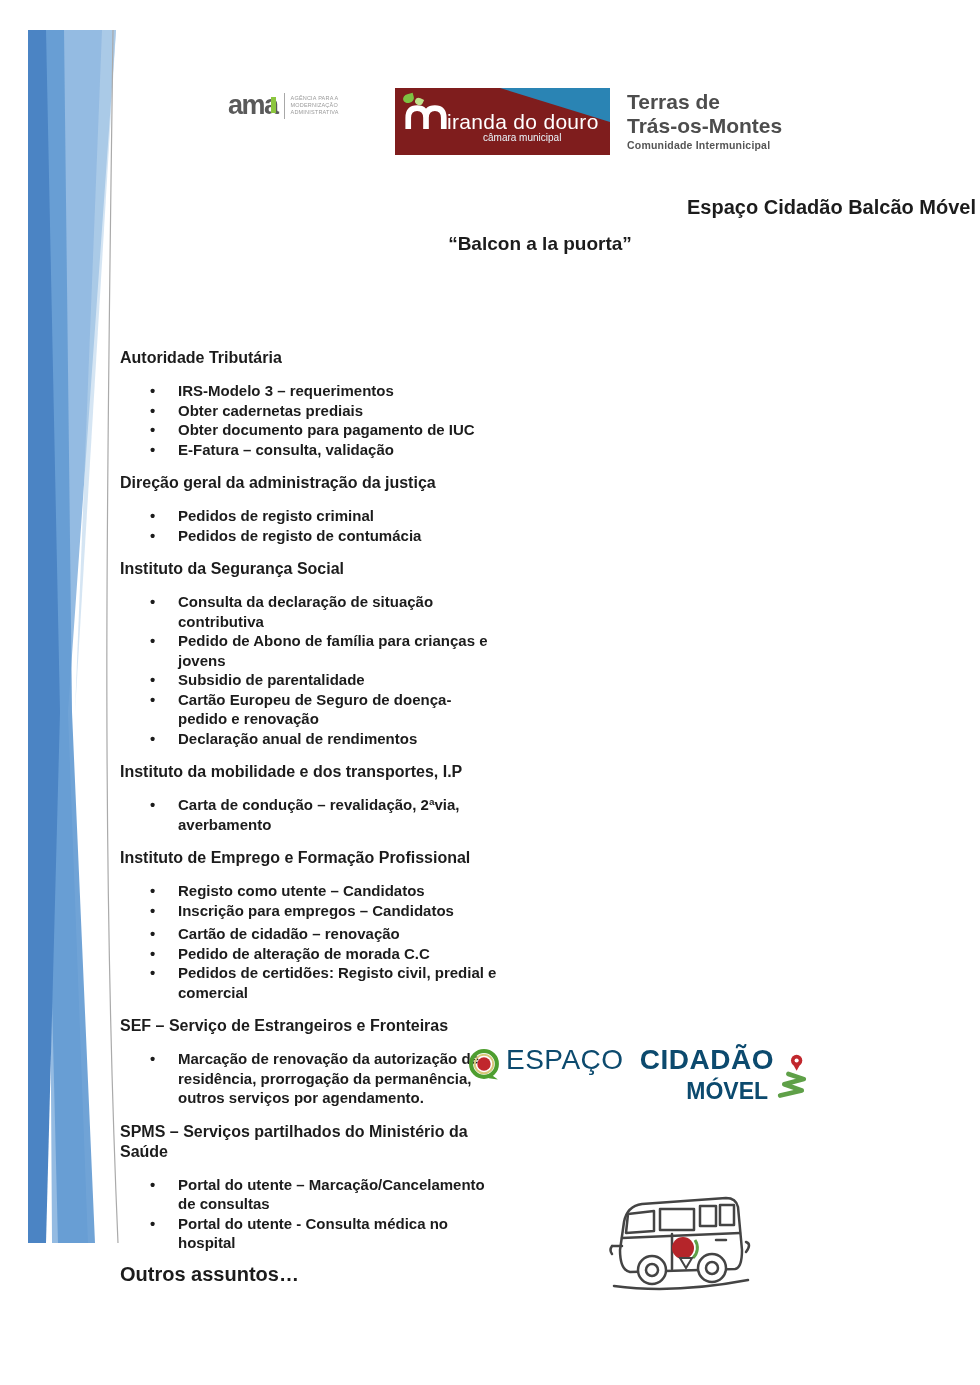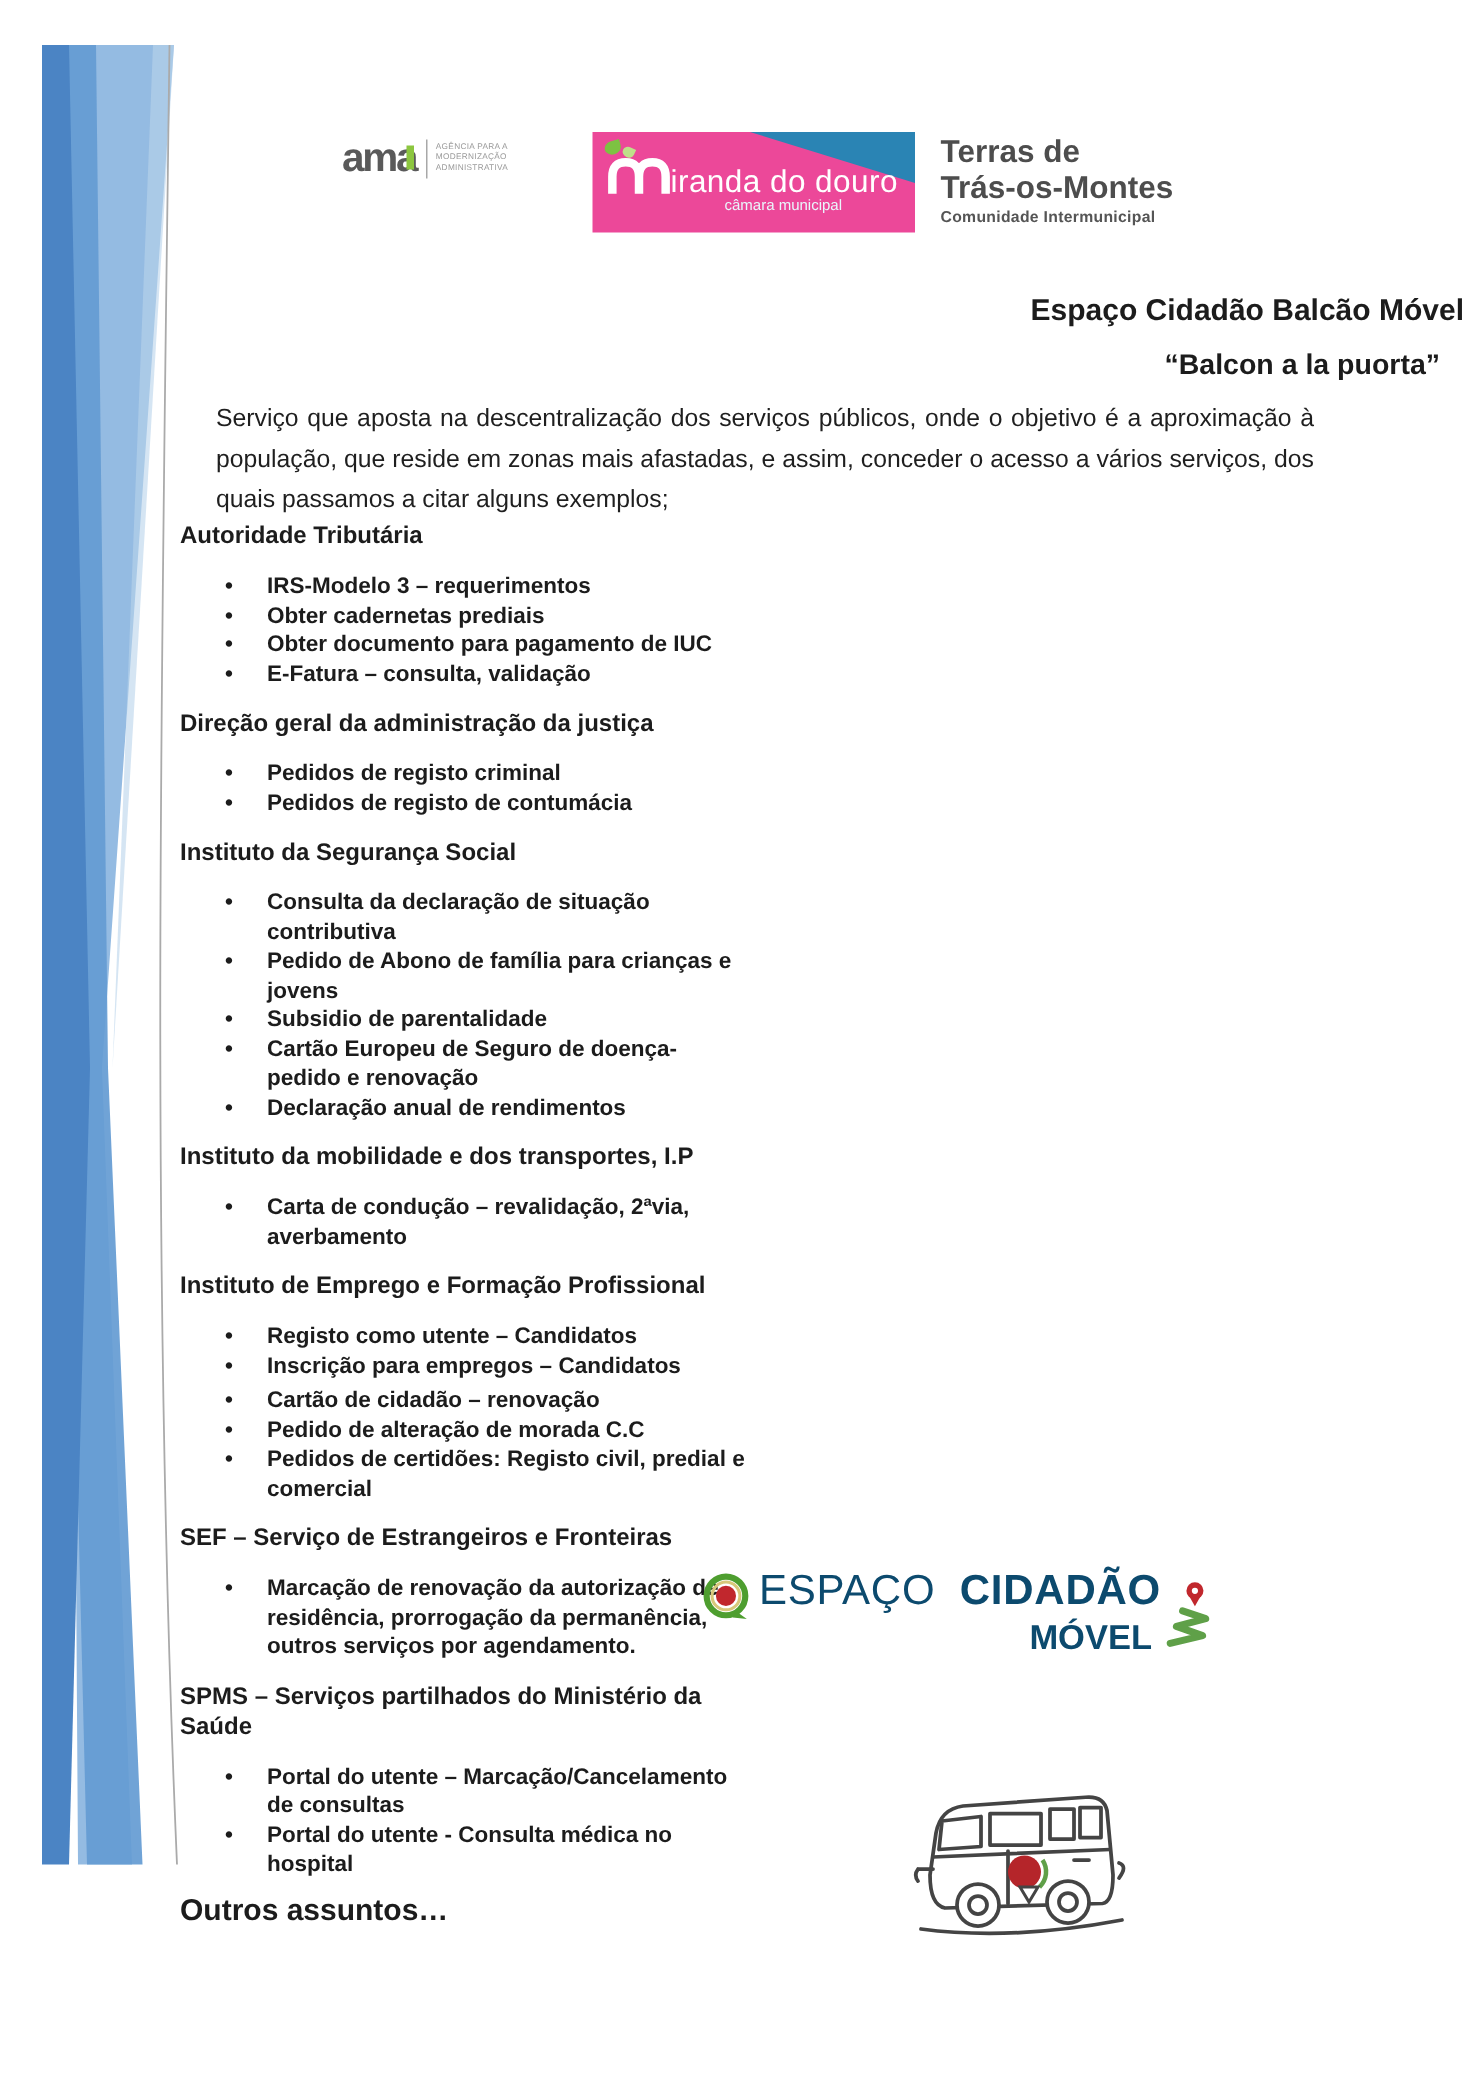--- a/index.html
+++ b/index.html
@@ -10,38 +10,38 @@
   }
   
   .swoosh{position:absolute;left:25px;top:28px;}
   
   .logos{position:absolute;left:0;top:0;width:980px;height:170px;}
   .ama{position:absolute;left:228px;top:92px;display:flex;align-items:center;}
   .ama-word{font-size:27px;font-weight:700;color:#5a5a5a;letter-spacing:-1.5px;line-height:1;}
   .ama-green{display:inline-block;width:5px;height:16px;background:#8cc63f;margin-left:-7px;margin-bottom:1px;}
   .ama-div{width:1px;height:26px;background:#a8a8a8;margin:0 6px 0 8px;}
   .ama-caption{font-size:5.5px;line-height:7px;color:#9a9a9a;white-space:pre-line;letter-spacing:.2px;}
-  .miranda{position:absolute;left:395px;top:88px;width:215px;height:67px;background:#ec4899;overflow:hidden;}
+  .miranda{position:absolute;left:395px;top:88px;width:215px;height:67px;background:#7f1d1d;overflow:hidden;}
   .miranda:after{content:"";position:absolute;right:0;top:0;width:110px;height:34px;
     background:#2a84b4;clip-path:polygon(100% 0,0 0,100% 100%);}
   .miranda-inner{position:absolute;left:10px;top:14px;display:flex;align-items:flex-end;z-index:2;}
   .miranda-title{color:#fff;font-size:21px;font-weight:400;letter-spacing:.3px;line-height:1;}
   .miranda-sub{position:absolute;left:88px;top:44px;color:#eaf6fc;font-size:10px;z-index:2;}
   .leaf{position:absolute;border-radius:60% 0 60% 60%;z-index:3;}
   .leaf1{left:8px;top:6px;width:11px;height:9px;background:#7dc242;transform:rotate(-15deg);}
   .leaf2{left:20px;top:10px;width:8px;height:7px;background:#bfe08a;transform:rotate(25deg);}
   .cim{position:absolute;left:627px;top:90px;display:flex;align-items:center;gap:12px;}
   .cim-left{display:flex;flex-direction:column;align-items:center;}
   .cim-acronym{font-size:13px;font-weight:700;color:#4d4d4d;letter-spacing:.5px;margin-top:2px;}
   .cim-title{font-size:21px;font-weight:700;color:#4d4d4d;line-height:1.12;white-space:pre-line;}
   .cim-sub{font-size:10.5px;font-weight:700;color:#555;margin-top:2px;letter-spacing:.2px;}
   
   .title{position:absolute;left:136px;top:196px;width:840px;text-align:right;
     font-size:20px;font-weight:700;}
-  .subtitle{position:absolute;left:120px;top:233px;width:840px;text-align:right;
+  .subtitle{position:absolute;left:120px;top:233px;width:840px;text-align:center;
     font-size:19px;font-weight:700;}
   .intro{position:absolute;left:144px;top:266px;width:732px;
     font-size:16.5px;line-height:27px;text-align:justify;color:#1f1f1f;}
   
   .content{position:absolute;left:120px;top:348px;width:470px;}
   .sec h2{font-size:16px;line-height:20px;margin:14px 0 13px;font-weight:700;
     white-space:pre-line;max-width:460px;}
   .sec:first-child h2{margin-top:0;}
   .sec ul{list-style:none;margin:0 0 4px;padding:0;}
   .sec li{display:flex;font-weight:700;font-size:15px;line-height:19.5px;}
@@ -98,21 +98,20 @@
       <div>
         <div class="cim-title">Terras de
 Trás-os-Montes</div>
         <div class="cim-sub">Comunidade Intermunicipal</div>
       </div>
     </div>
   </div>
 
   <div class="title">Espaço Cidadão Balcão Móvel</div>
   <div class="subtitle">“Balcon a la puorta”</div>
-  <div class="intro">Serviço que aposta na descentralização dos serviços públicos, onde o objetivo é a aproximação à população, que reside em zonas mais afastadas, e assim, conceder o acesso a vários serviços, dos quais passamos a citar alguns exemplos;</div>
 
   <div class="content" id="sections">
       <div class="sec">
         <h2>Autoridade Tributária</h2>
         <ul>
           <li>
             <span class="dot">•</span>
             <span class="t">IRS-Modelo 3 – requerimentos</span>
           </li>
           <li>

